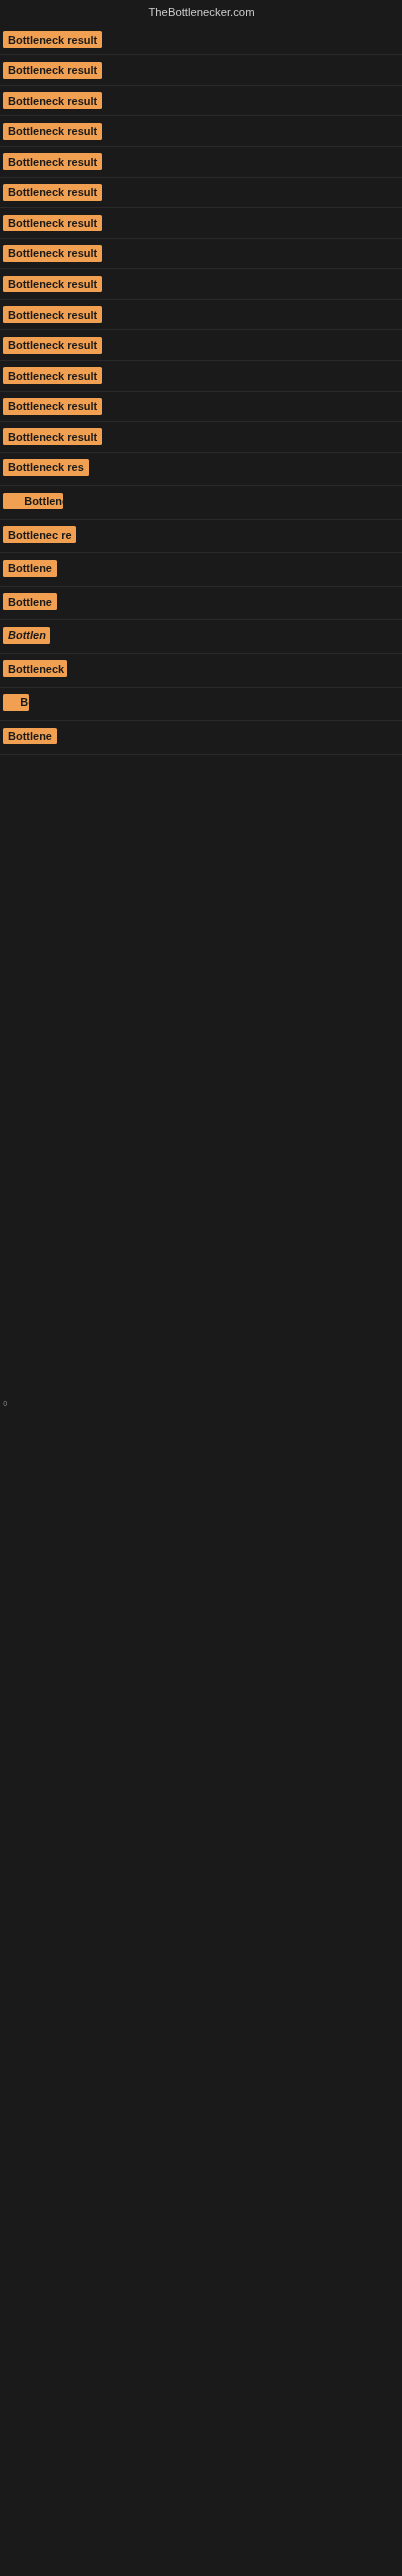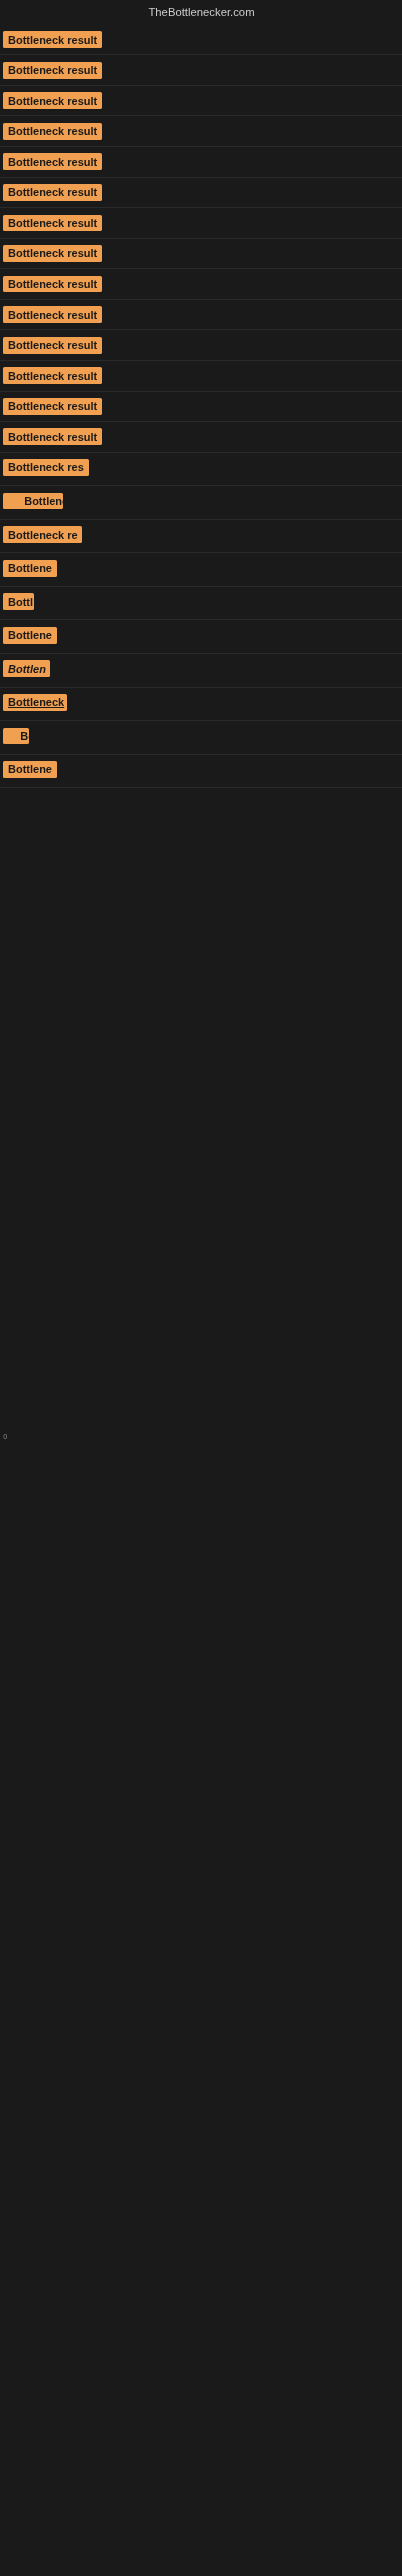--- a/index.html
+++ b/index.html
@@ -63,26 +63,25 @@
       <div class="item-row"><span class="bottleneck-badge">Bottleneck result</span></div>
       <div class="item-row"><span class="bottleneck-badge">Bottleneck result</span></div>
       <div class="item-row"><span class="bottleneck-badge">Bottleneck result</span></div>
       <div class="item-row"><span class="bottleneck-badge">Bottleneck result</span></div>
       <div class="item-row"><span class="bottleneck-badge">Bottleneck result</span></div>
       <div class="item-row"><span class="bottleneck-badge">Bottleneck result</span></div>
       <div class="item-row"><span class="bottleneck-badge">Bottleneck result</span></div>
       <div class="item-row"><span class="bottleneck-badge">Bottleneck result</span></div>
       <div class="item-row"><span class="bottleneck-badge" style="overflow: hidden; max-width: 93px; text-align: center;">Bottleneck res</span></div>
       <div class="item-row"><span class="bottleneck-badge" style="overflow: hidden; max-width: 60px; padding-left: 21px;">Bottlenec</span></div>
-      <div class="item-row"><span class="bottleneck-badge" style="overflow: hidden; max-width: 81px;">Bottleneck re</span></div>
+      <div class="item-row"><span class="bottleneck-badge" style="overflow: hidden; max-width: 81px;">Bottlenec re</span></div>
       <div class="item-row"><span class="bottleneck-badge" style="overflow: hidden; max-width: 55px;">Bottlene</span></div>
-      <div class="item-row"><span class="bottleneck-badge" style="overflow: hidden; max-width: 31px;">Bottl</span></div>
       <div class="item-row"><span class="bottleneck-badge" style="overflow: hidden; max-width: 55px;">Bottlene</span></div>
       <div class="item-row"><span class="bottleneck-badge" style="overflow: hidden; max-width: 47px; font-style: italic;">Bottlen</span></div>
-      <div class="item-row"><span class="bottleneck-badge" style="overflow: hidden; max-width: 64px; text-decoration: underline;">Bottleneck</span></div>
+      <div class="item-row"><span class="bottleneck-badge" style="overflow: hidden; max-width: 64px;">Bottleneck</span></div>
       <div class="item-row"><span class="bottleneck-badge" style="overflow: hidden; max-width: 26px; padding-left: 17px;">Bott</span></div>
       <div class="item-row"><span class="bottleneck-badge" style="overflow: hidden; max-width: 55px;">Bottlene</span></div>
     </div>
   <div style="margin-top: 8px;">
     <span class="small-label">0</span>
   </div>
 </div>
 
 
 </body></html>

